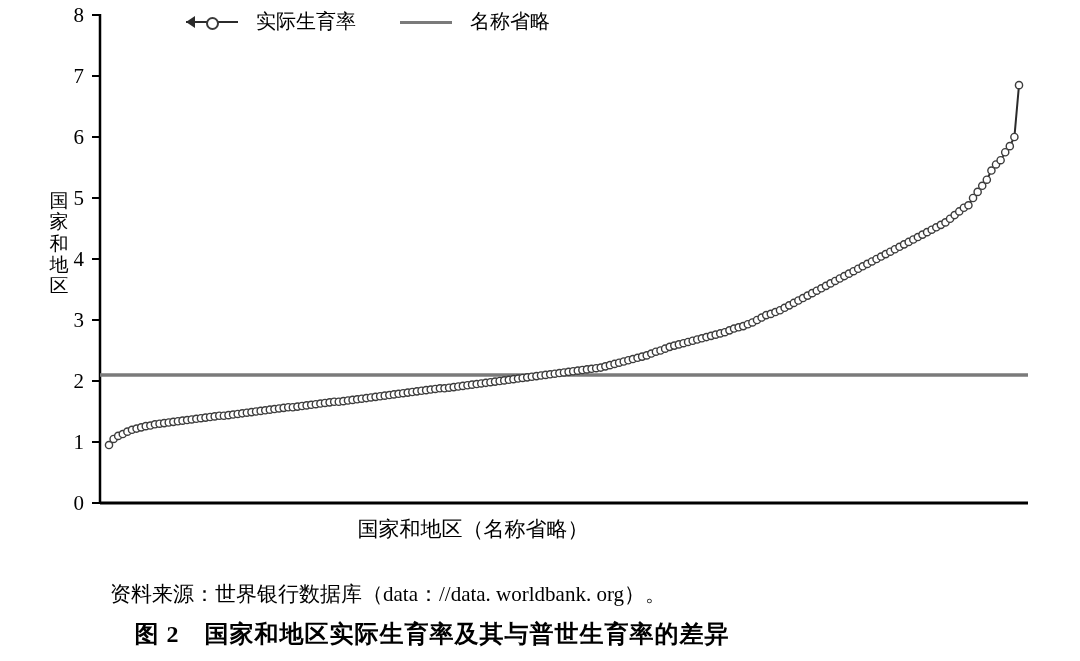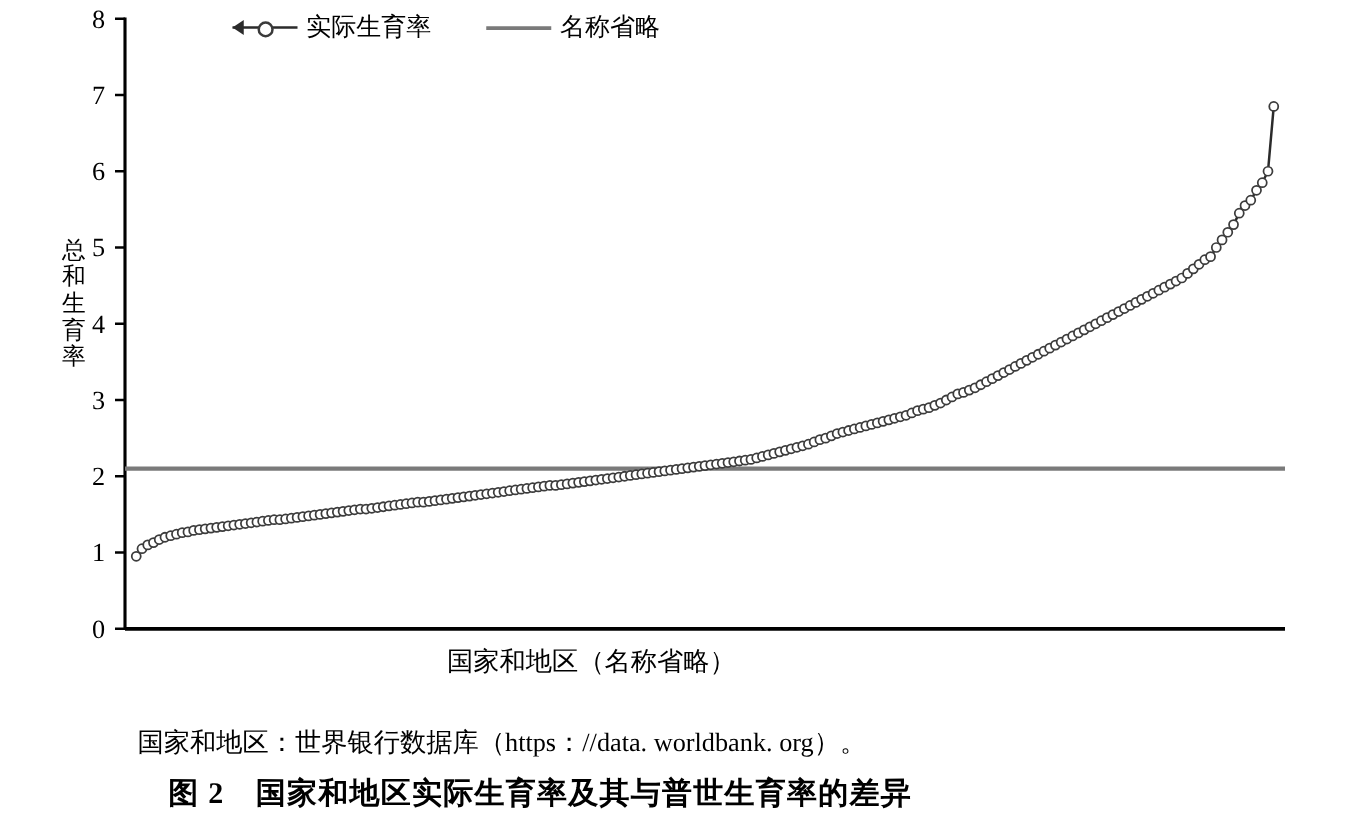--- a/index.html
+++ b/index.html
@@ -112,20 +112,21 @@
   .legend-swatch.ref .ln {
     position: absolute;
     left: 0;
     top: 6px;
     width: 52px;
     height: 3px;
     background: #7a7a7a;
   }
   .legend-label {
     white-space: nowrap;
+    margin-left: 11px;
   }
   .source-note {
     position: absolute;
     left: 110px;
     top: 580px;
     font-family: "Liberation Serif", serif;
     font-size: 21px;
     white-space: nowrap;
   }
   .figure-caption {
@@ -397,19 +398,19 @@
         <span class="legend-label">实际生育率</span>
       </div>
       <div class="legend-item">
         <span class="legend-swatch ref">
             <span class="ln"></span>
           </span>
         <span class="legend-label">名称省略</span>
       </div>
     </div>
 
-    <div class="axis-title-y">总和生育率</div>
+    <div class="axis-title-y">国家和地区</div>
     <div class="axis-title-x">国家和地区（名称省略）</div>
   </div>
 
-  <div class="source-note">国家和地区：世界银行数据库（https：//data. worldbank. org）。</div>
+  <div class="source-note">资料来源：世界银行数据库（data：//data. worldbank. org）。</div>
   <div class="figure-caption">图 2　国家和地区实际生育率及其与普世生育率的差异</div>
 </div>
 
 </body></html>

